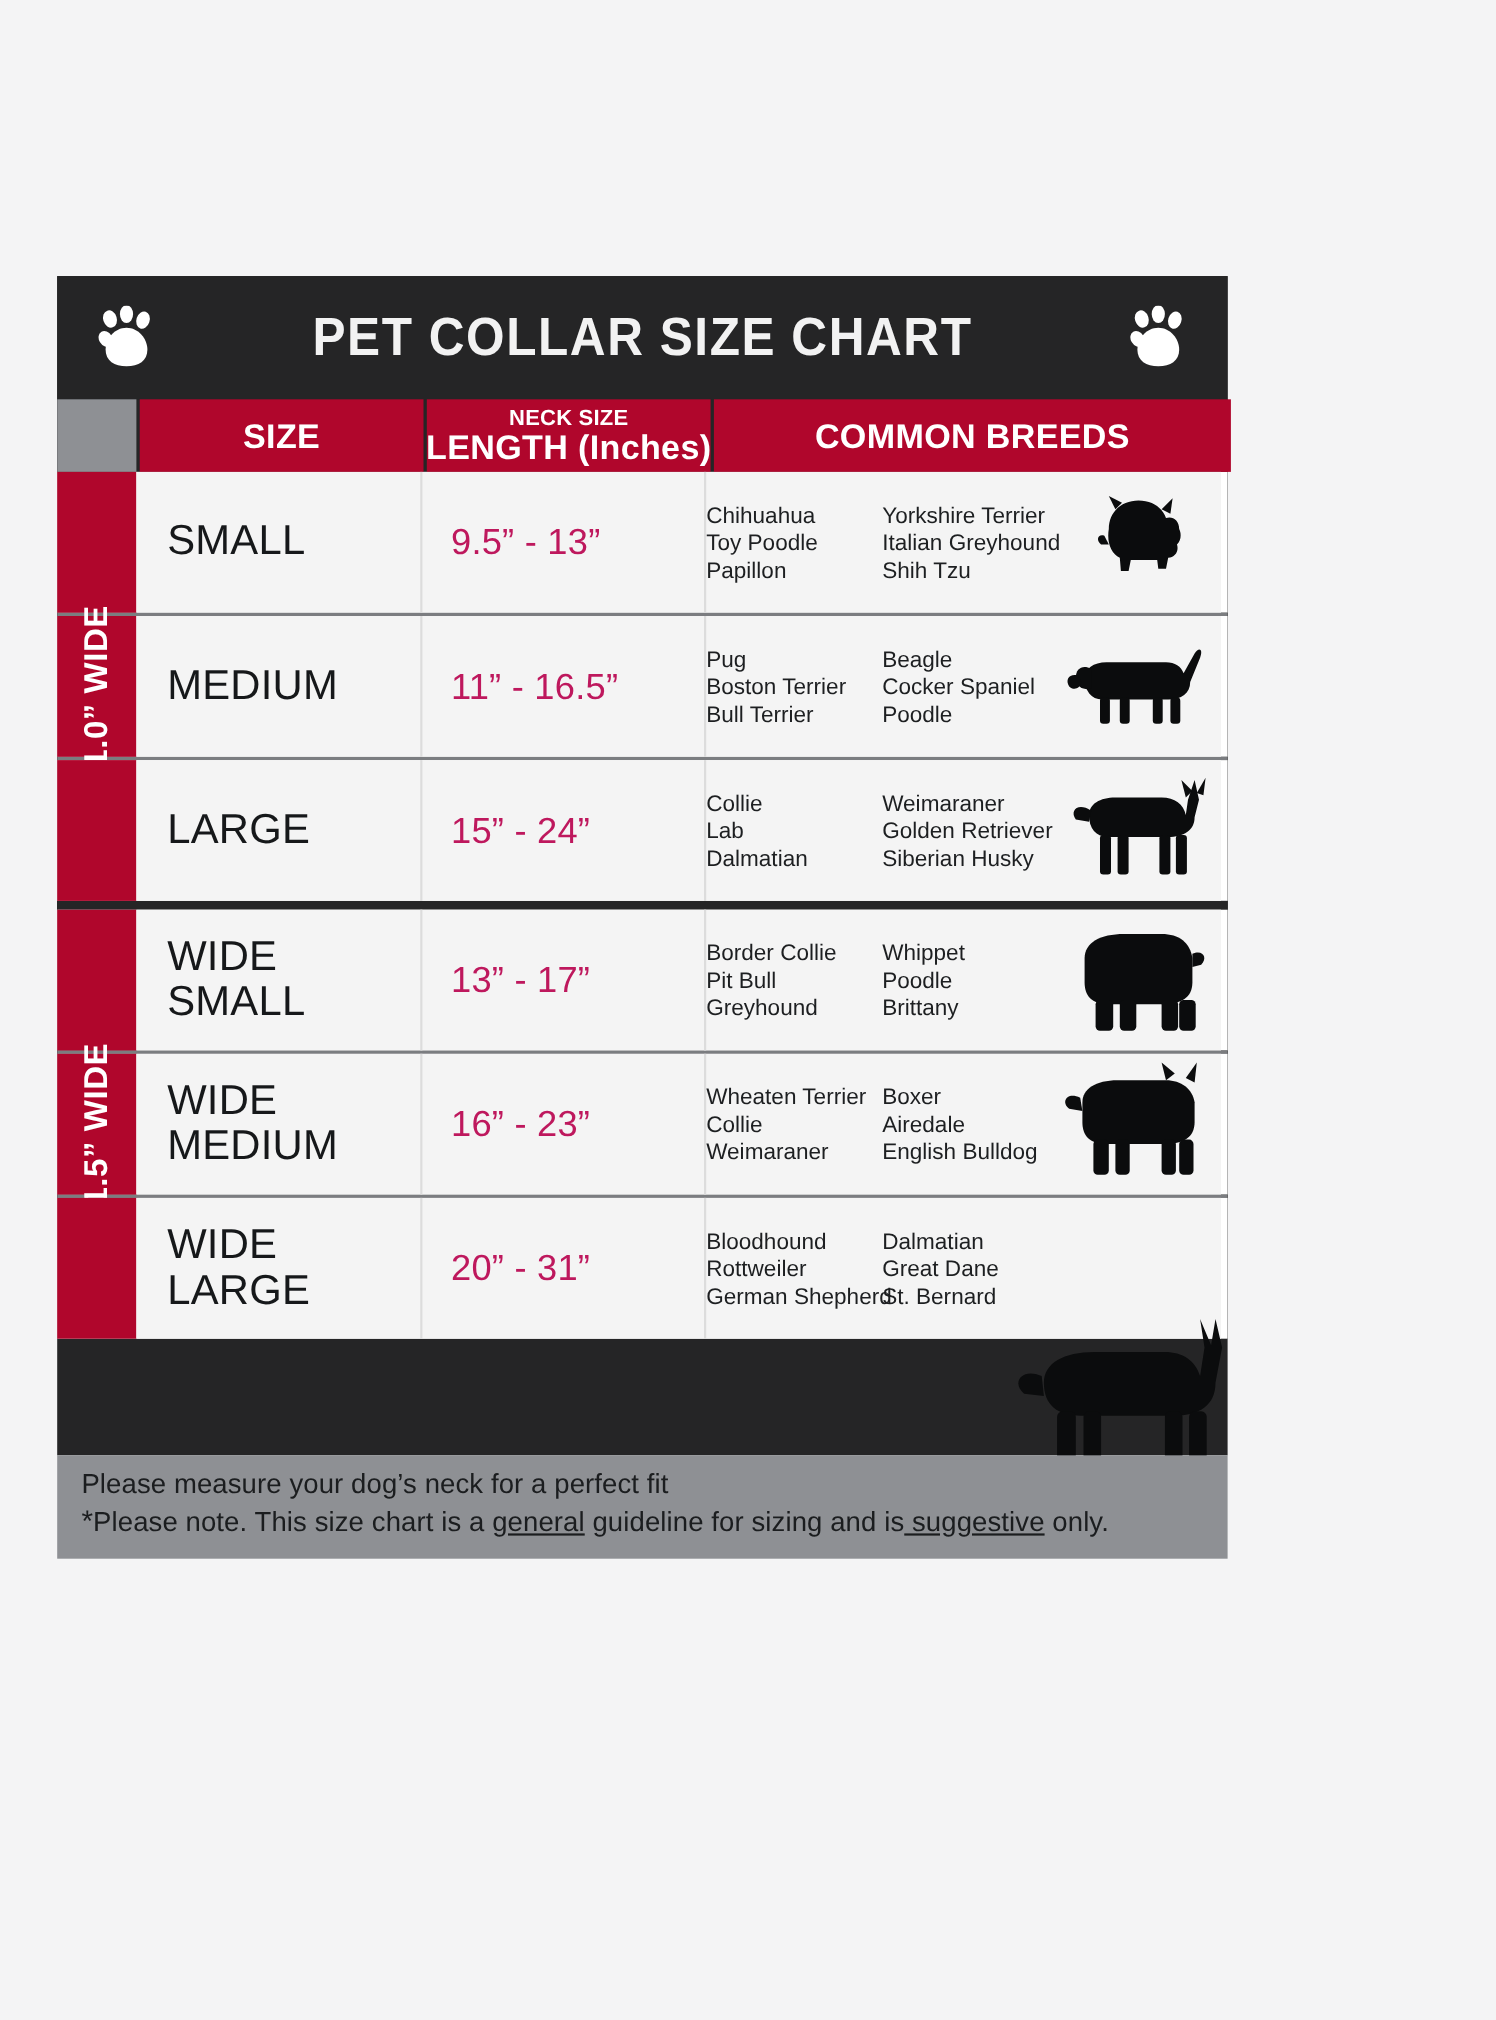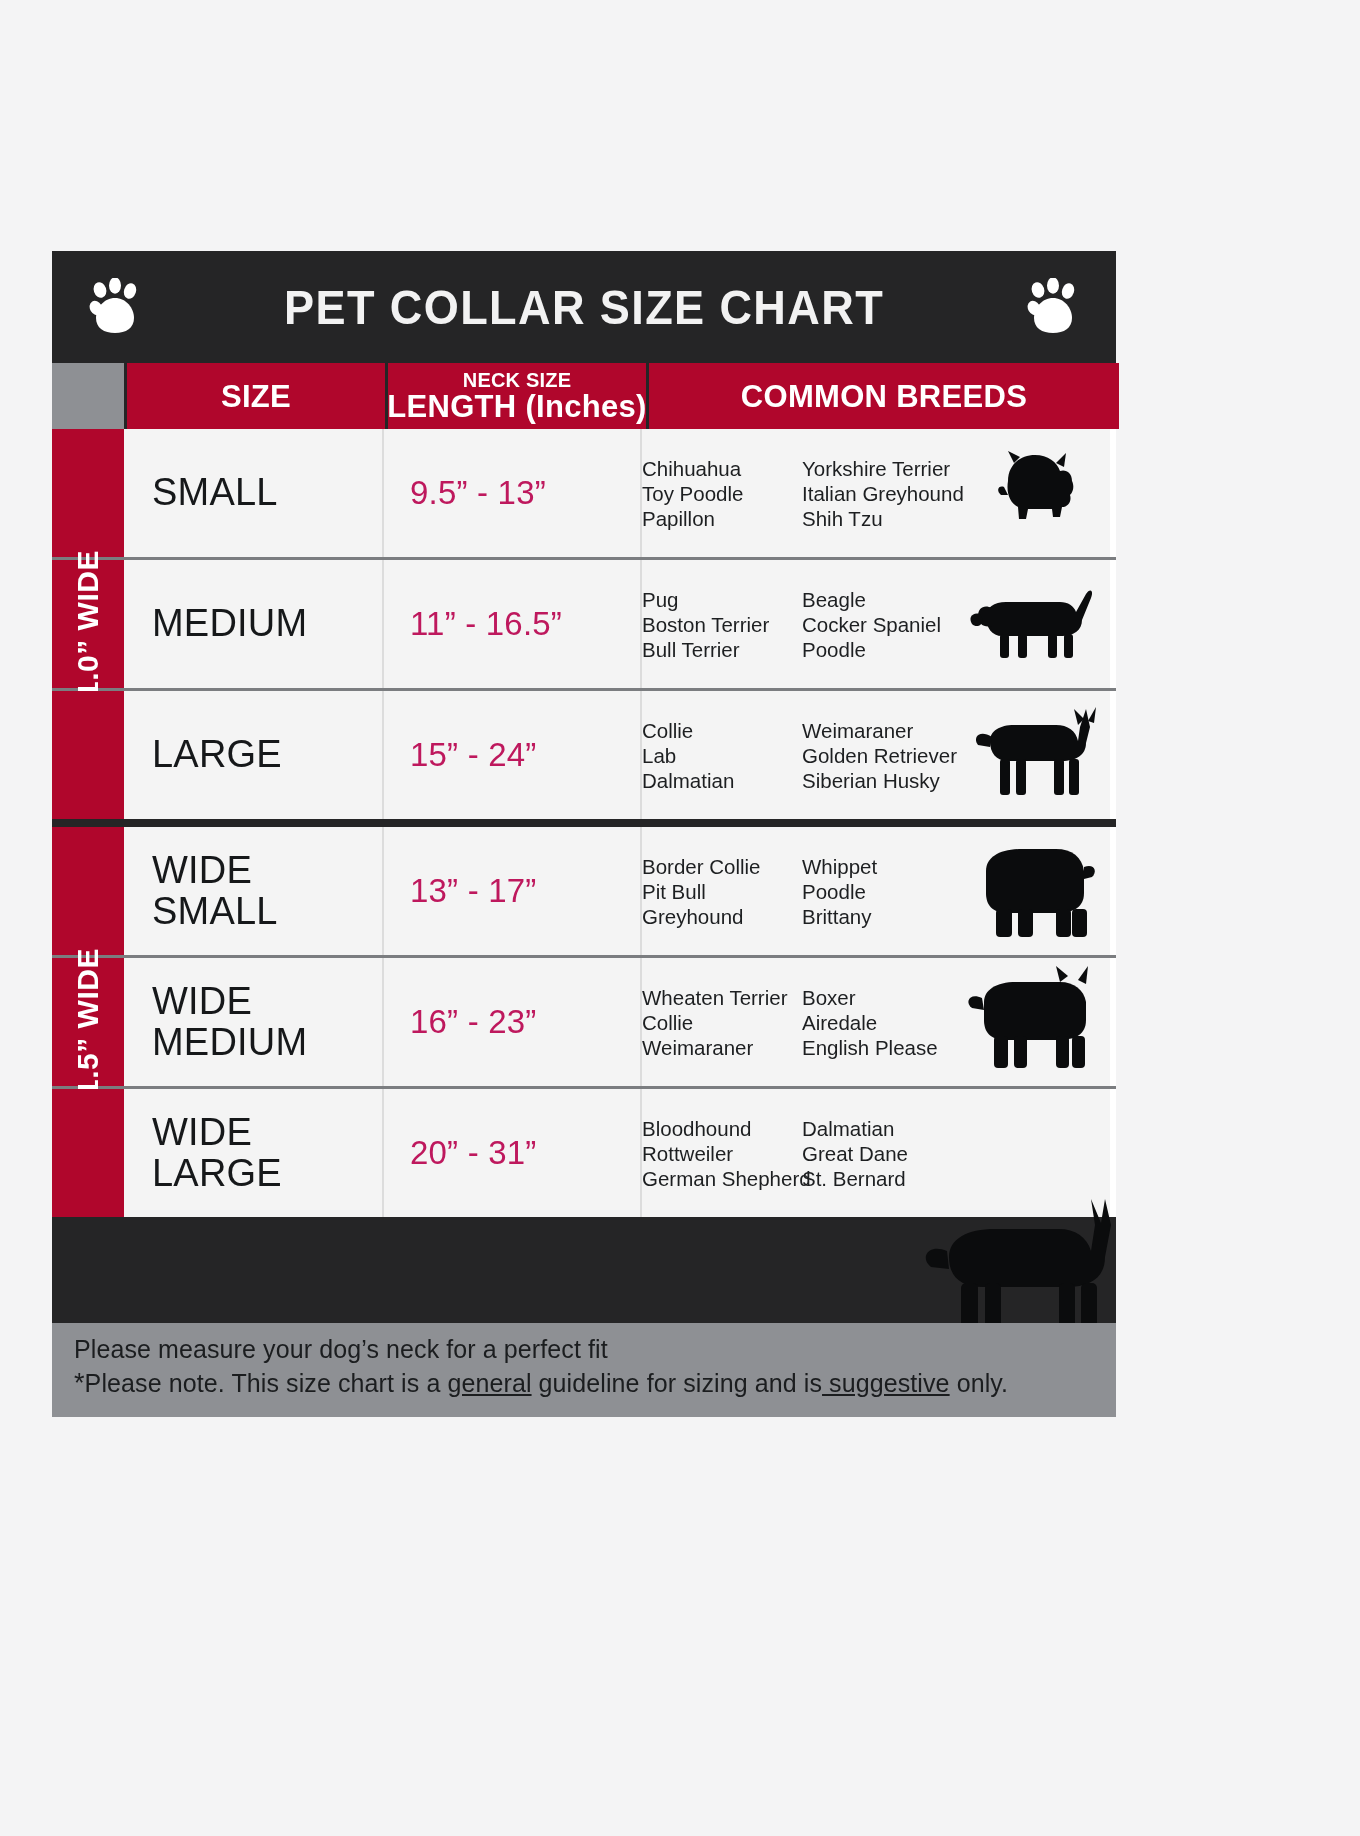--- a/index.html
+++ b/index.html
@@ -446,21 +446,21 @@
         <div class="dcell c-breeds cell-breeds">
           <div class="breeds-wrap">
             <div class="breed-col a">
               <div>Wheaten Terrier</div>
               <div>Collie</div>
               <div>Weimaraner</div>
             </div>
             <div class="breed-col b">
               <div>Boxer</div>
               <div>Airedale</div>
-              <div>English Please</div>
+              <div>English Bulldog</div>
             </div>
           </div>
           <div class="dog-slot">
             <svg viewBox="0 0 150 128" xmlns="http://www.w3.org/2000/svg">
               <g fill="#0b0c0d">
                 <path d="M28 44 C28 32 40 24 60 24 L104 24 C118 24 128 32 130 44 L130 62 C130 76 120 82 102 82 L50 82 C34 82 28 74 28 62 Z"></path>
                 <path d="M104 24 L100 8 L112 18 Z"></path>
                 <path d="M122 22 L132 8 L130 26 Z"></path>
                 <path d="M26 40 C14 34 8 44 16 50 L28 52 Z"></path>
                 <rect x="38" y="78" width="14" height="32" rx="4"></rect>

